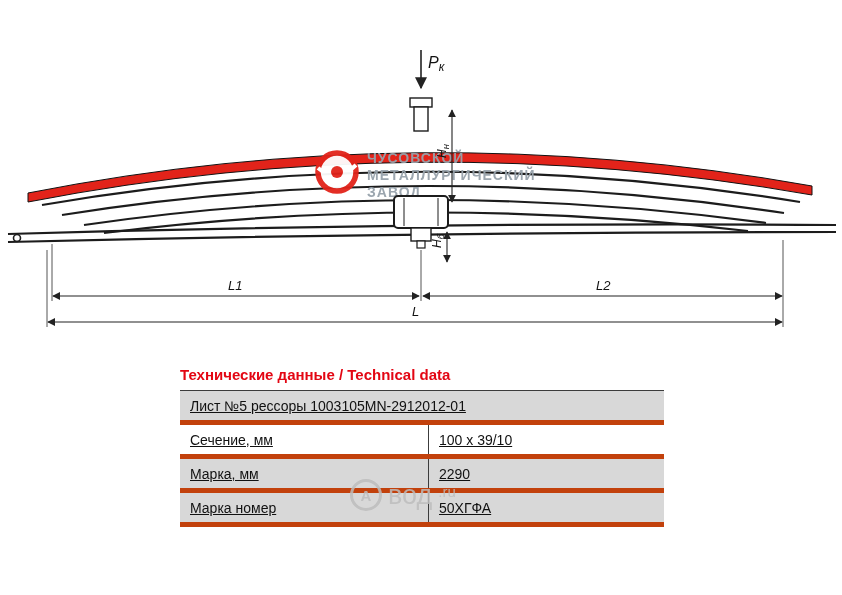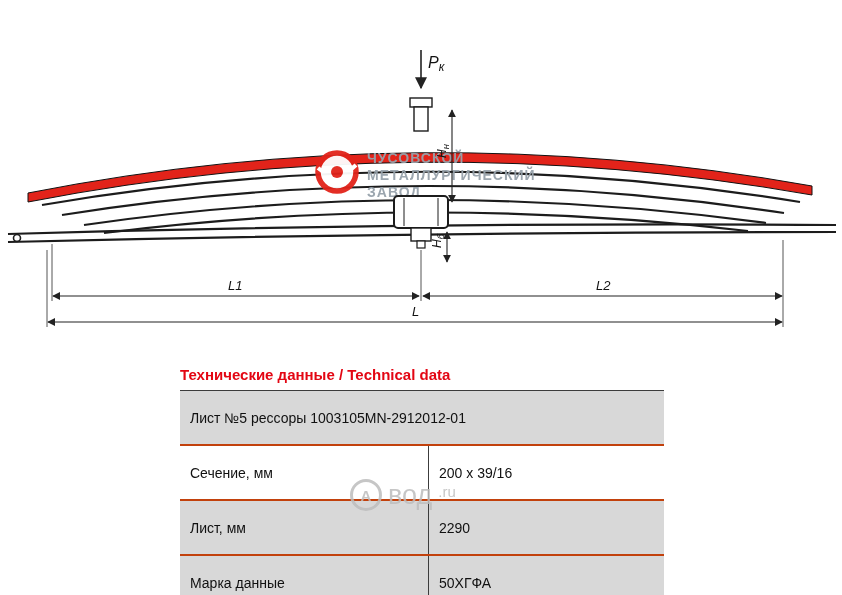--- a/index.html
+++ b/index.html
@@ -22,21 +22,21 @@
   .site-watermark .wm-text{font-size:27px;font-weight:normal;color:#bdbdbd;line-height:1;}
   .site-watermark .wm-suffix{font-size:15px;color:#bdbdbd;align-self:flex-end;padding-bottom:11px;}
   
   .specs{position:absolute;left:180px;top:366px;width:484px;}
   .specs-title{color:#e30613;font-weight:bold;font-size:15px;margin:0 0 7px 0;}
   table.spec-table{
     width:484px;border-collapse:collapse;border-top:1px solid #3c3c3c;
     font-size:14px;
   }
   table.spec-table td{
-    border-bottom:2px solid #c2410c;padding:18px 10px;height:17px;vertical-align:middle;
+    border-bottom:5px solid #c2410c;padding:6px 10px;height:17px;vertical-align:middle;text-decoration:underline;
   }
   table.spec-table td.lbl{width:228px;border-right:1px solid #3c3c3c;}
   table.spec-table tr.shaded td{background:#d8d8d8;}
   table.spec-table td.hdr{font-size:14px;}
 </style>
 </head>
 <body>
 
 <div class="canvas">
 
@@ -101,28 +101,28 @@
 
   <div class="specs">
     <div class="specs-title">Технические данные / Technical data</div>
     <table class="spec-table">
       <tbody>
         <tr class="shaded">
           <td class="hdr" colspan="2">Лист №5 рессоры 1003105MN-2912012-01</td>
         </tr>
         <tr>
           <td class="lbl">Сечение, мм</td>
-          <td class="val">200 x 39/16</td>
+          <td class="val">100 x 39/10</td>
         </tr>
         <tr class="shaded">
-          <td class="lbl">Лист, мм</td>
+          <td class="lbl">Марка, мм</td>
           <td class="val">2290</td>
         </tr>
         <tr class="shaded">
-          <td class="lbl">Марка данные</td>
+          <td class="lbl">Марка номер</td>
           <td class="val">50ХГФА</td>
         </tr>
       </tbody>
     </table>
   </div>
 
   <div class="site-watermark">
     <span class="wm-circle">A</span>
     <span class="wm-text">вод</span>
     <span class="wm-suffix">.ru</span>

